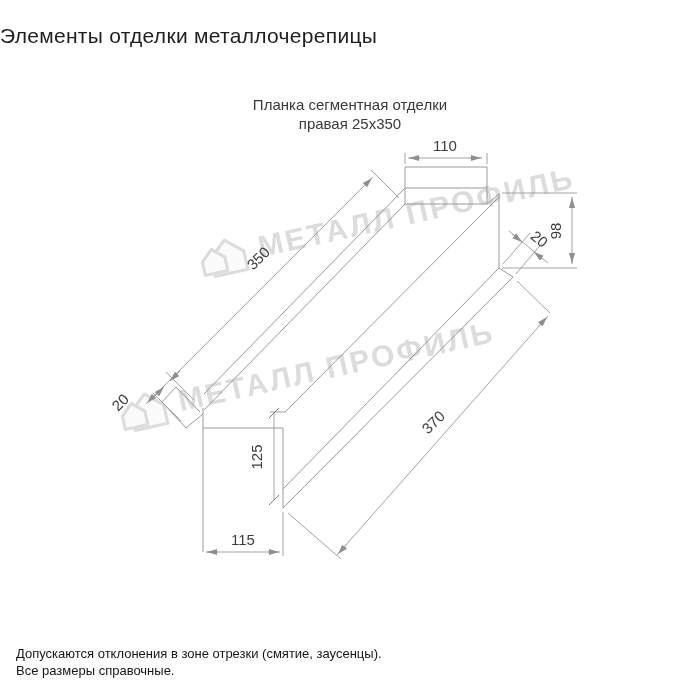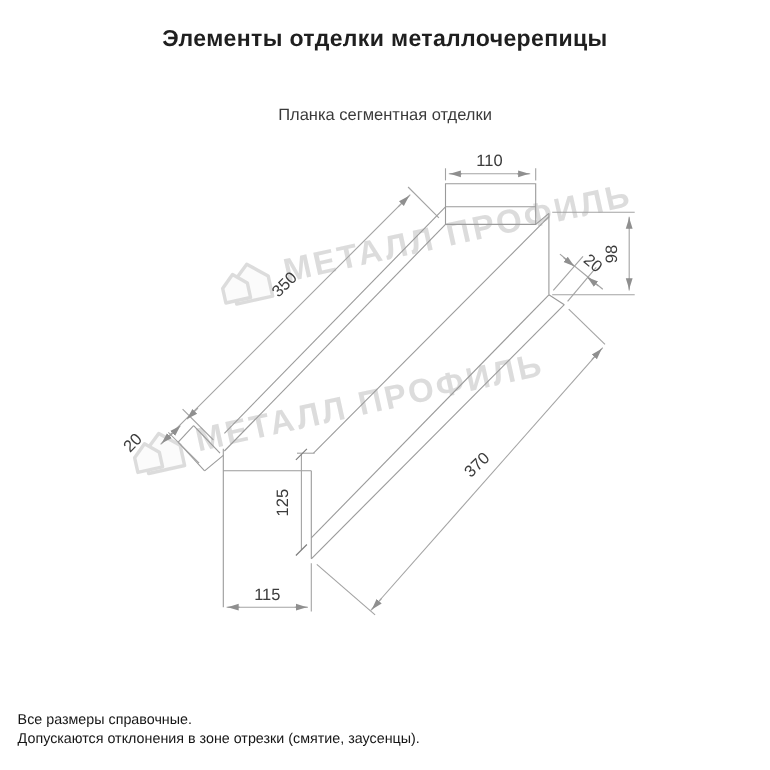--- a/index.html
+++ b/index.html
@@ -1,22 +1,22 @@
 <!DOCTYPE html>
 <html><head>
 <meta charset="utf-8">
 <style>
   html,body{margin:0;padding:0;}
   body{
     width:700px;height:700px;position:relative;overflow:hidden;
     background:#ffffff;font-family:"Liberation Sans",sans-serif;
   }
   .page-title{
-    position:absolute;top:24px;left:0;right:0;text-align:center;
-    font-size:21px;font-weight:bold;color:#1f1f1f;letter-spacing:.3px;
+    position:absolute;top:24px;left:0;right:0;text-align:left;
+    font-size:21px;font-weight:normal;color:#1f1f1f;letter-spacing:.3px;
   }
   .subtitle{
     position:absolute;top:95px;left:0;right:0;text-align:center;
     font-size:15px;color:#3a3a3a;line-height:19px;
   }
   .footer{
     position:absolute;left:16px;top:645px;
     font-size:13px;color:#161616;line-height:17px;
   }
   .wm{
@@ -139,18 +139,19 @@
     <text transform="translate(124,406) rotate(-45)" text-anchor="middle">20</text>
     <text transform="translate(262,457) rotate(-90)" text-anchor="middle">125</text>
     <text x="243" y="545" text-anchor="middle">115</text>
     <text transform="translate(437,426) rotate(-44)" text-anchor="middle">370</text>
   </g>
 </svg>
 
 <div class="page-title">Элементы отделки металлочерепицы</div>
 <div class="subtitle">
   <div>Планка сегментная отделки</div>
+  <div>правая 25х350</div>
 </div>
 
 <div class="footer">
+  <div>Допускаются отклонения в зоне отрезки (смятие, заусенцы).</div>
   <div>Все размеры справочные.</div>
-  <div>Допускаются отклонения в зоне отрезки (смятие, заусенцы).</div>
 </div>
 
 </body></html>

